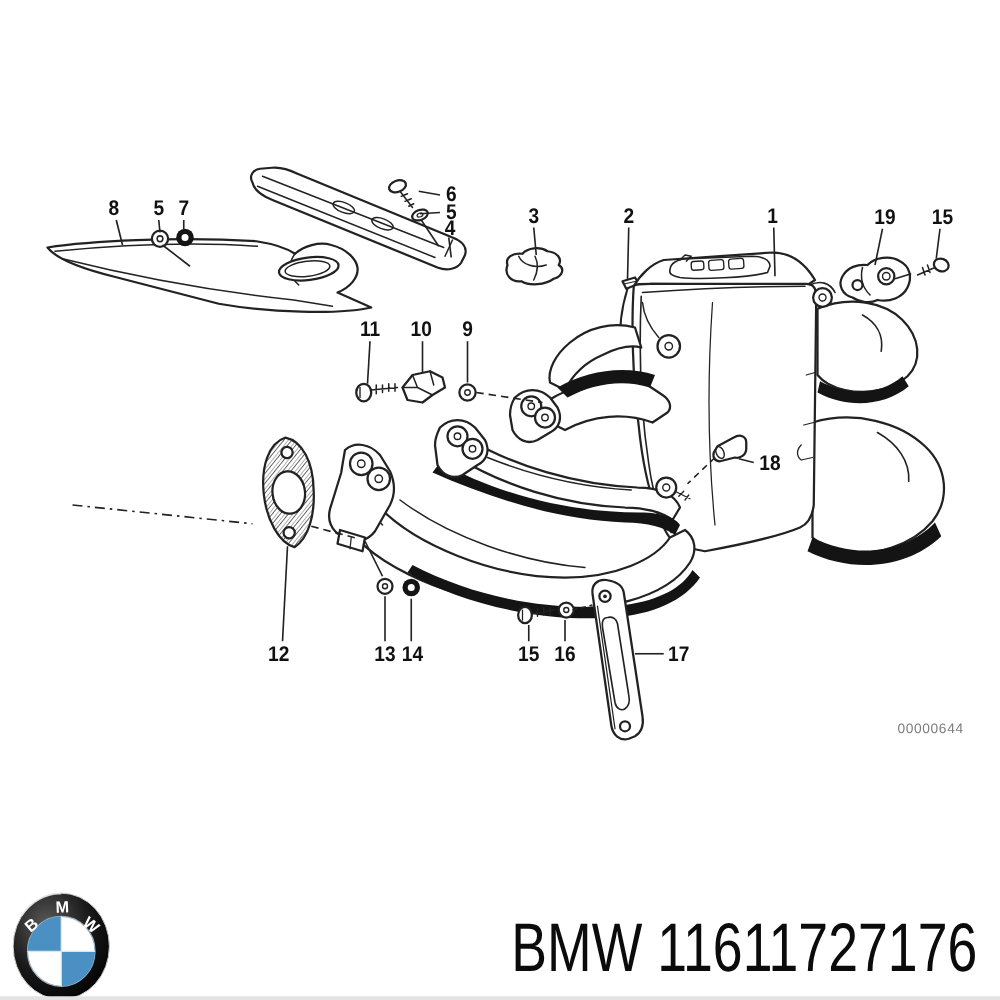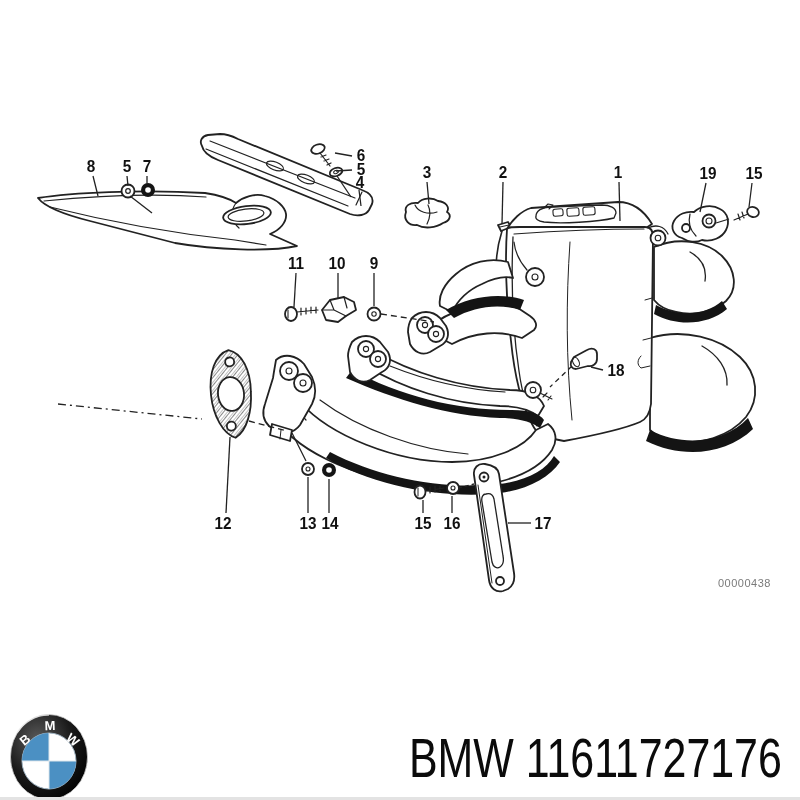--- a/index.html
+++ b/index.html
@@ -256,21 +256,21 @@
         <div class="callout" style="left: 374px; top: 255px;">9</div>
         <div class="callout" style="left: 616px; top: 362px;">18</div>
         <div class="callout" style="left: 223px; top: 515px;">12</div>
         <div class="callout" style="left: 308px; top: 515px;">13</div>
         <div class="callout" style="left: 330px; top: 515px;">14</div>
         <div class="callout" style="left: 423px; top: 515px;">15</div>
         <div class="callout" style="left: 452px; top: 515px;">16</div>
         <div class="callout" style="left: 543px; top: 515px;">17</div>
       </div>
 
-  <div class="watermark">00000438</div>
+  <div class="watermark">00000644</div>
   </div>
 
   <svg class="logo" viewBox="0 0 80 88" xmlns="http://www.w3.org/2000/svg">
     <defs>
       <radialGradient id="ringGrad" cx="35%" cy="30%" r="80%">
         <stop offset="0%" stop-color="#5a5a5a"></stop>
         <stop offset="55%" stop-color="#1a1a1a"></stop>
         <stop offset="100%" stop-color="#000000"></stop>
       </radialGradient>
     </defs>

